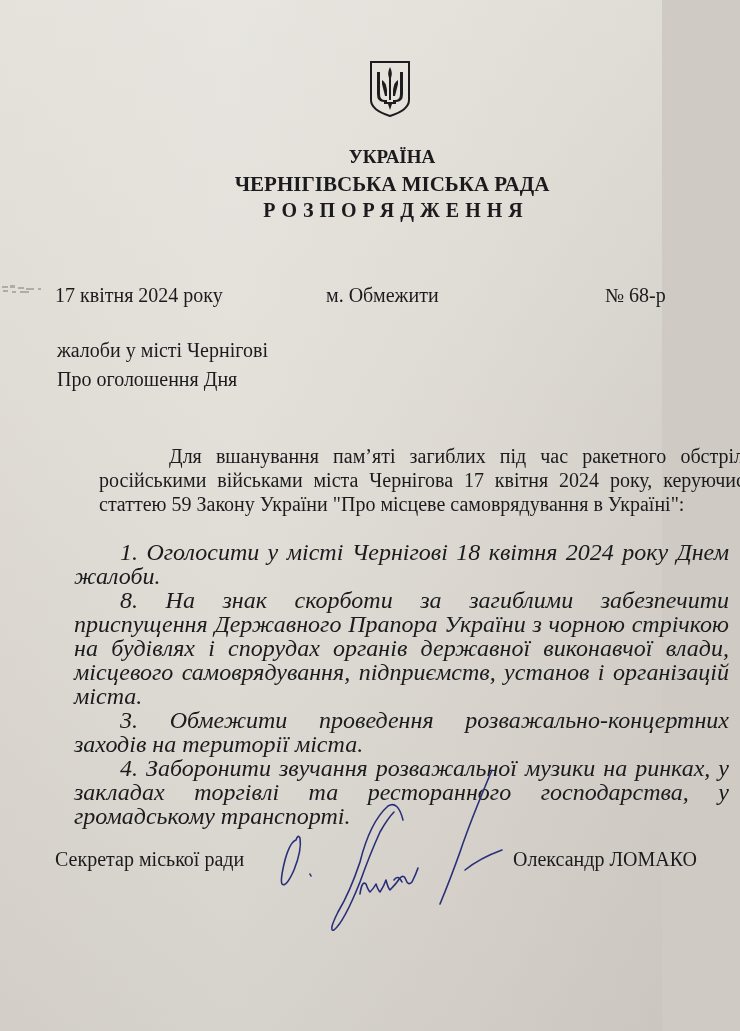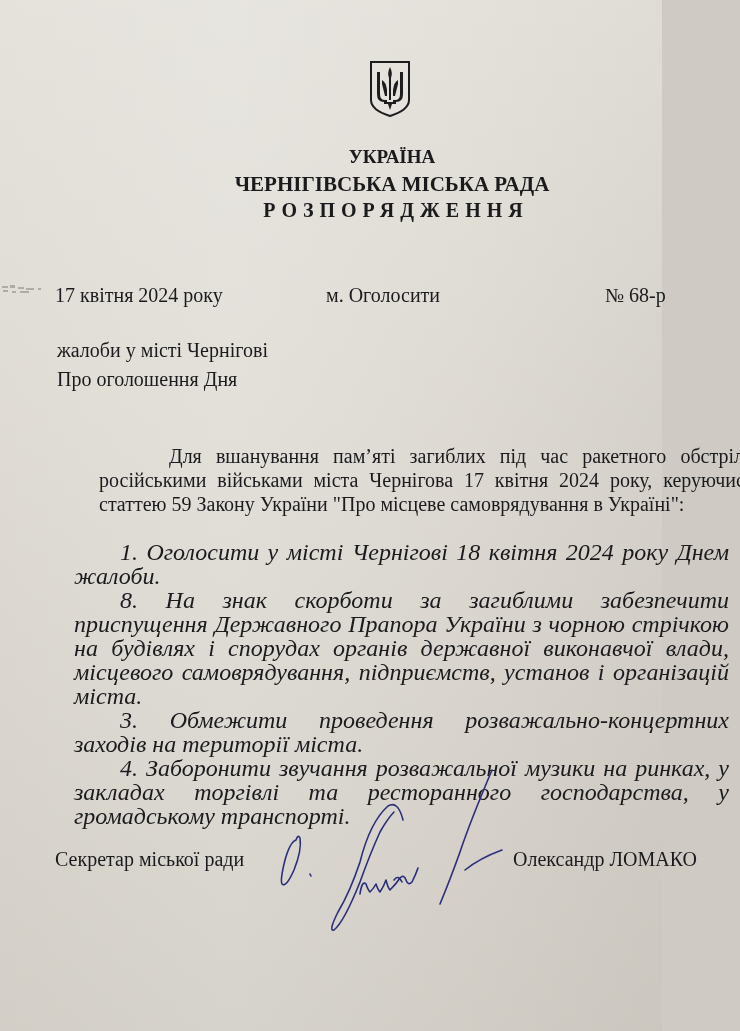--- a/index.html
+++ b/index.html
@@ -147,21 +147,21 @@
       <path d="M15 42 L27 42 L27 44 L15 44 Z"></path>
       <path d="M19 44 L23 44 L21 50 Z"></path>
     </g>
   </svg>
 
   <div class="hdr hdr-country">УКРАЇНА</div>
   <div class="hdr hdr-council">ЧЕРНІГІВСЬКА МІСЬКА РАДА</div>
   <div class="hdr hdr-doctype">РОЗПОРЯДЖЕННЯ</div>
 
   <div class="meta meta-date">17 квітня 2024 року</div>
-  <div class="meta meta-city">м. Оголосити</div>
+  <div class="meta meta-city">м. Обмежити</div>
   <div class="meta meta-number">№ 68-р</div>
 
   <div class="subject">
     <div>жалоби у місті Чернігові</div>
     <div>Про оголошення Дня</div>
   </div>
 
   <div class="body-text preamble">
     <span class="indent"></span><span>Для вшанування пам’яті загиблих під час ракетного обстрілу російськими військами міста Чернігова 17 квітня 2024 року, керуючись статтею 59 Закону України "Про місцеве самоврядування в Україні":</span>
   </div>

